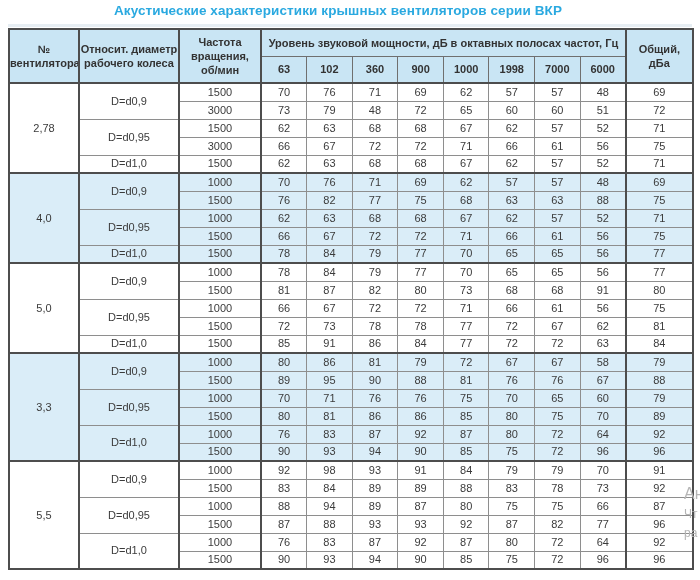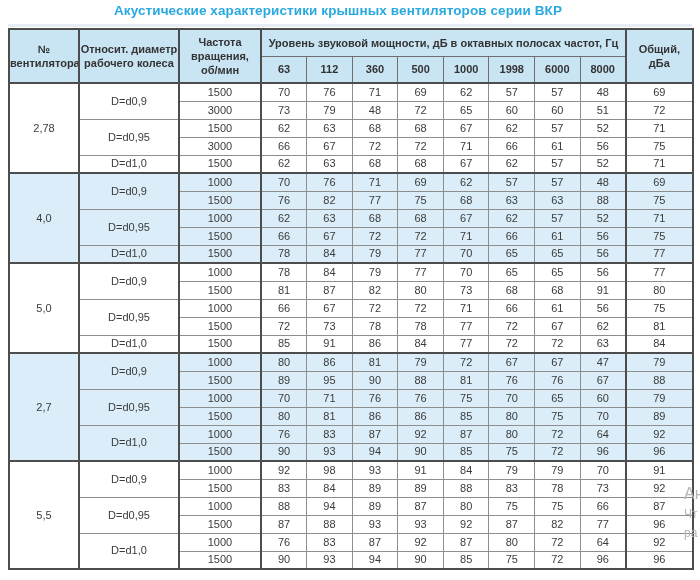--- a/index.html
+++ b/index.html
@@ -104,27 +104,27 @@
 рабочего колеса</th>
       <th rowspan="2" class="v2">Частота
 вращения,
 об/мин</th>
       <th colspan="8" class="v2">Уровень звуковой мощности, дБ в октавных полосах частот, Гц</th>
       <th rowspan="2">Общий,
 дБа</th>
     </tr>
     <tr class="h2">
         <th>63</th>
-        <th>112</th>
+        <th>102</th>
         <th>360</th>
-        <th>500</th>
+        <th>900</th>
         <th>1000</th>
         <th>1998</th>
-        <th>6000</th>
-        <th class="v2">8000</th>
+        <th>7000</th>
+        <th class="v2">6000</th>
       </tr>
   </thead>
   <tbody>
       <tr class="group-start">
         <td class="v2" rowspan="5">2,78</td>
         <td class="v2" rowspan="2">D=d0,9</td>
         <td class="v2">1500</td>
         <td>70</td>
         <td>76</td>
         <td>71</td>
@@ -307,31 +307,31 @@
         <td>91</td>
         <td>86</td>
         <td>84</td>
         <td>77</td>
         <td>72</td>
         <td>72</td>
         <td class="v2">63</td>
         <td>84</td>
       </tr>
       <tr class="shaded group-start">
-        <td class="v2" rowspan="6">2,7</td>
+        <td class="v2" rowspan="6">3,3</td>
         <td class="v2" rowspan="2">D=d0,9</td>
         <td class="v2">1000</td>
         <td>80</td>
         <td>86</td>
         <td>81</td>
         <td>79</td>
         <td>72</td>
         <td>67</td>
         <td>67</td>
-        <td class="v2">47</td>
+        <td class="v2">58</td>
         <td>79</td>
       </tr>
       <tr class="shaded">
         <td class="v2">1500</td>
         <td>89</td>
         <td>95</td>
         <td>90</td>
         <td>88</td>
         <td>81</td>
         <td>76</td>

